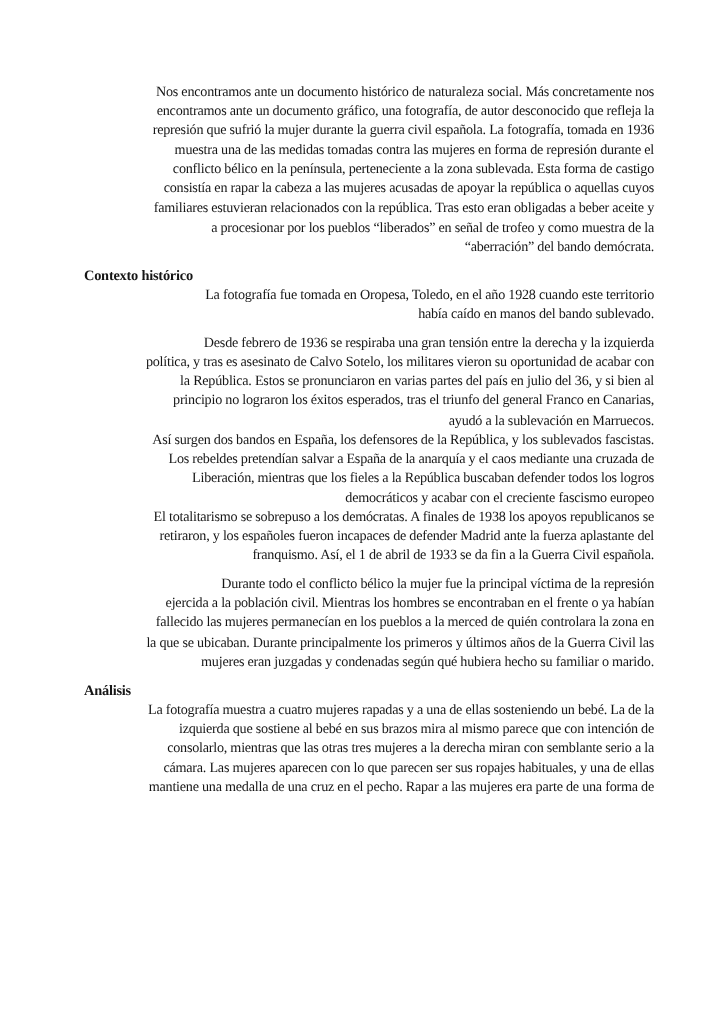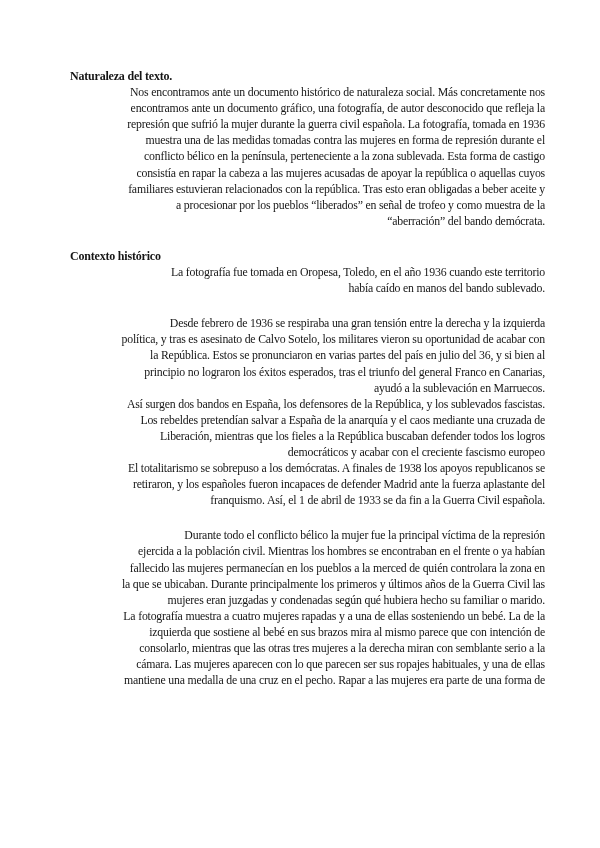--- a/index.html
+++ b/index.html
@@ -42,45 +42,44 @@
     line-height: 16.1px;
     letter-spacing: -0.2px;
     margin: 0;
     white-space: pre;
     text-align: right;
   }
   .indent {
     text-indent: 36px;
   }
   .gap-before {
-    margin-top: 19px;
+    margin-top: 8px;
   }
 </style>
 </head>
 <body>
 
 <div class="page">
 
 
   <section class="section">
-    <h2 class="section-heading">Naturaleza del texto.</h2>
     <p class="para">Nos encontramos ante un documento histórico de naturaleza social. Más concretamente nos
 encontramos ante un documento gráfico, una fotografía, de autor desconocido que refleja la
 represión que sufrió la mujer durante la guerra civil española. La fotografía, tomada en 1936
 muestra una de las medidas tomadas contra las mujeres en forma de represión durante el
 conflicto bélico en la península, perteneciente a la zona sublevada. Esta forma de castigo
 consistía en rapar la cabeza a las mujeres acusadas de apoyar la república o aquellas cuyos
 familiares estuvieran relacionados con la república. Tras esto eran obligadas a beber aceite y
 a procesionar por los pueblos “liberados” en señal de trofeo y como muestra de la
 “aberración” del bando demócrata.</p>
   </section>
 
   <section class="section">
     <h2 class="section-heading gap-before">Contexto histórico</h2>
-    <p class="para indent">La fotografía fue tomada en Oropesa, Toledo, en el año 1936 cuando este territorio
+    <p class="para indent">La fotografía fue tomada en Oropesa, Toledo, en el año 1928 cuando este territorio
 había caído en manos del bando sublevado.</p>
     <p class="para indent gap-before">Desde febrero de 1936 se respiraba una gran tensión entre la derecha y la izquierda
 política, y tras es asesinato de Calvo Sotelo, los militares vieron su oportunidad de acabar con
 la República. Estos se pronunciaron en varias partes del país en julio del 36, y si bien al
 principio no lograron los éxitos esperados, tras el triunfo del general Franco en Canarias,
 ayudó a la sublevación en Marruecos.</p>
     <p class="para">Así surgen dos bandos en España, los defensores de la República, y los sublevados fascistas.
 Los rebeldes pretendían salvar a España de la anarquía y el caos mediante una cruzada de
 Liberación, mientras que los fieles a la República buscaban defender todos los logros
 democráticos y acabar con el creciente fascismo europeo</p>
@@ -88,20 +87,21 @@
 retiraron, y los españoles fueron incapaces de defender Madrid ante la fuerza aplastante del
 franquismo. Así, el 1 de abril de 1933 se da fin a la Guerra Civil española.</p>
     <p class="para indent gap-before">Durante todo el conflicto bélico la mujer fue la principal víctima de la represión
 ejercida a la población civil. Mientras los hombres se encontraban en el frente o ya habían
 fallecido las mujeres permanecían en los pueblos a la merced de quién controlara la zona en
 la que se ubicaban. Durante principalmente los primeros y últimos años de la Guerra Civil las
 mujeres eran juzgadas y condenadas según qué hubiera hecho su familiar o marido.</p>
   </section>
 
   <section class="section">
+    <h2 class="section-heading gap-before">Análisis</h2>
     <p class="para">La fotografía muestra a cuatro mujeres rapadas y a una de ellas sosteniendo un bebé. La de la
 izquierda que sostiene al bebé en sus brazos mira al mismo parece que con intención de
 consolarlo, mientras que las otras tres mujeres a la derecha miran con semblante serio a la
 cámara. Las mujeres aparecen con lo que parecen ser sus ropajes habituales, y una de ellas
 mantiene una medalla de una cruz en el pecho. Rapar a las mujeres era parte de una forma de</p>
   </section>
 
 </div>
 
 </body></html>

